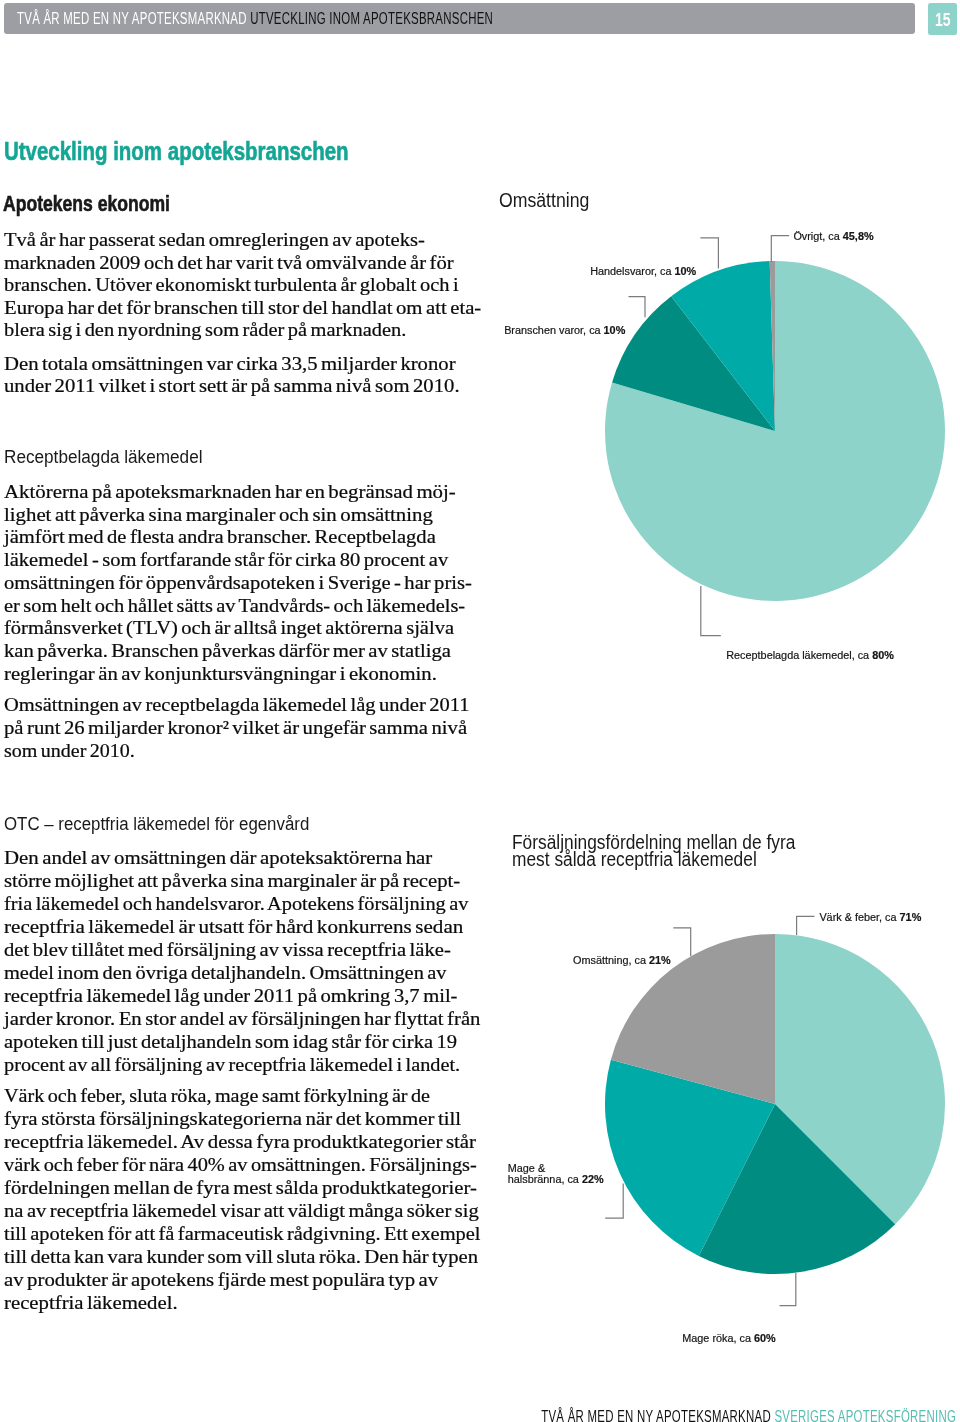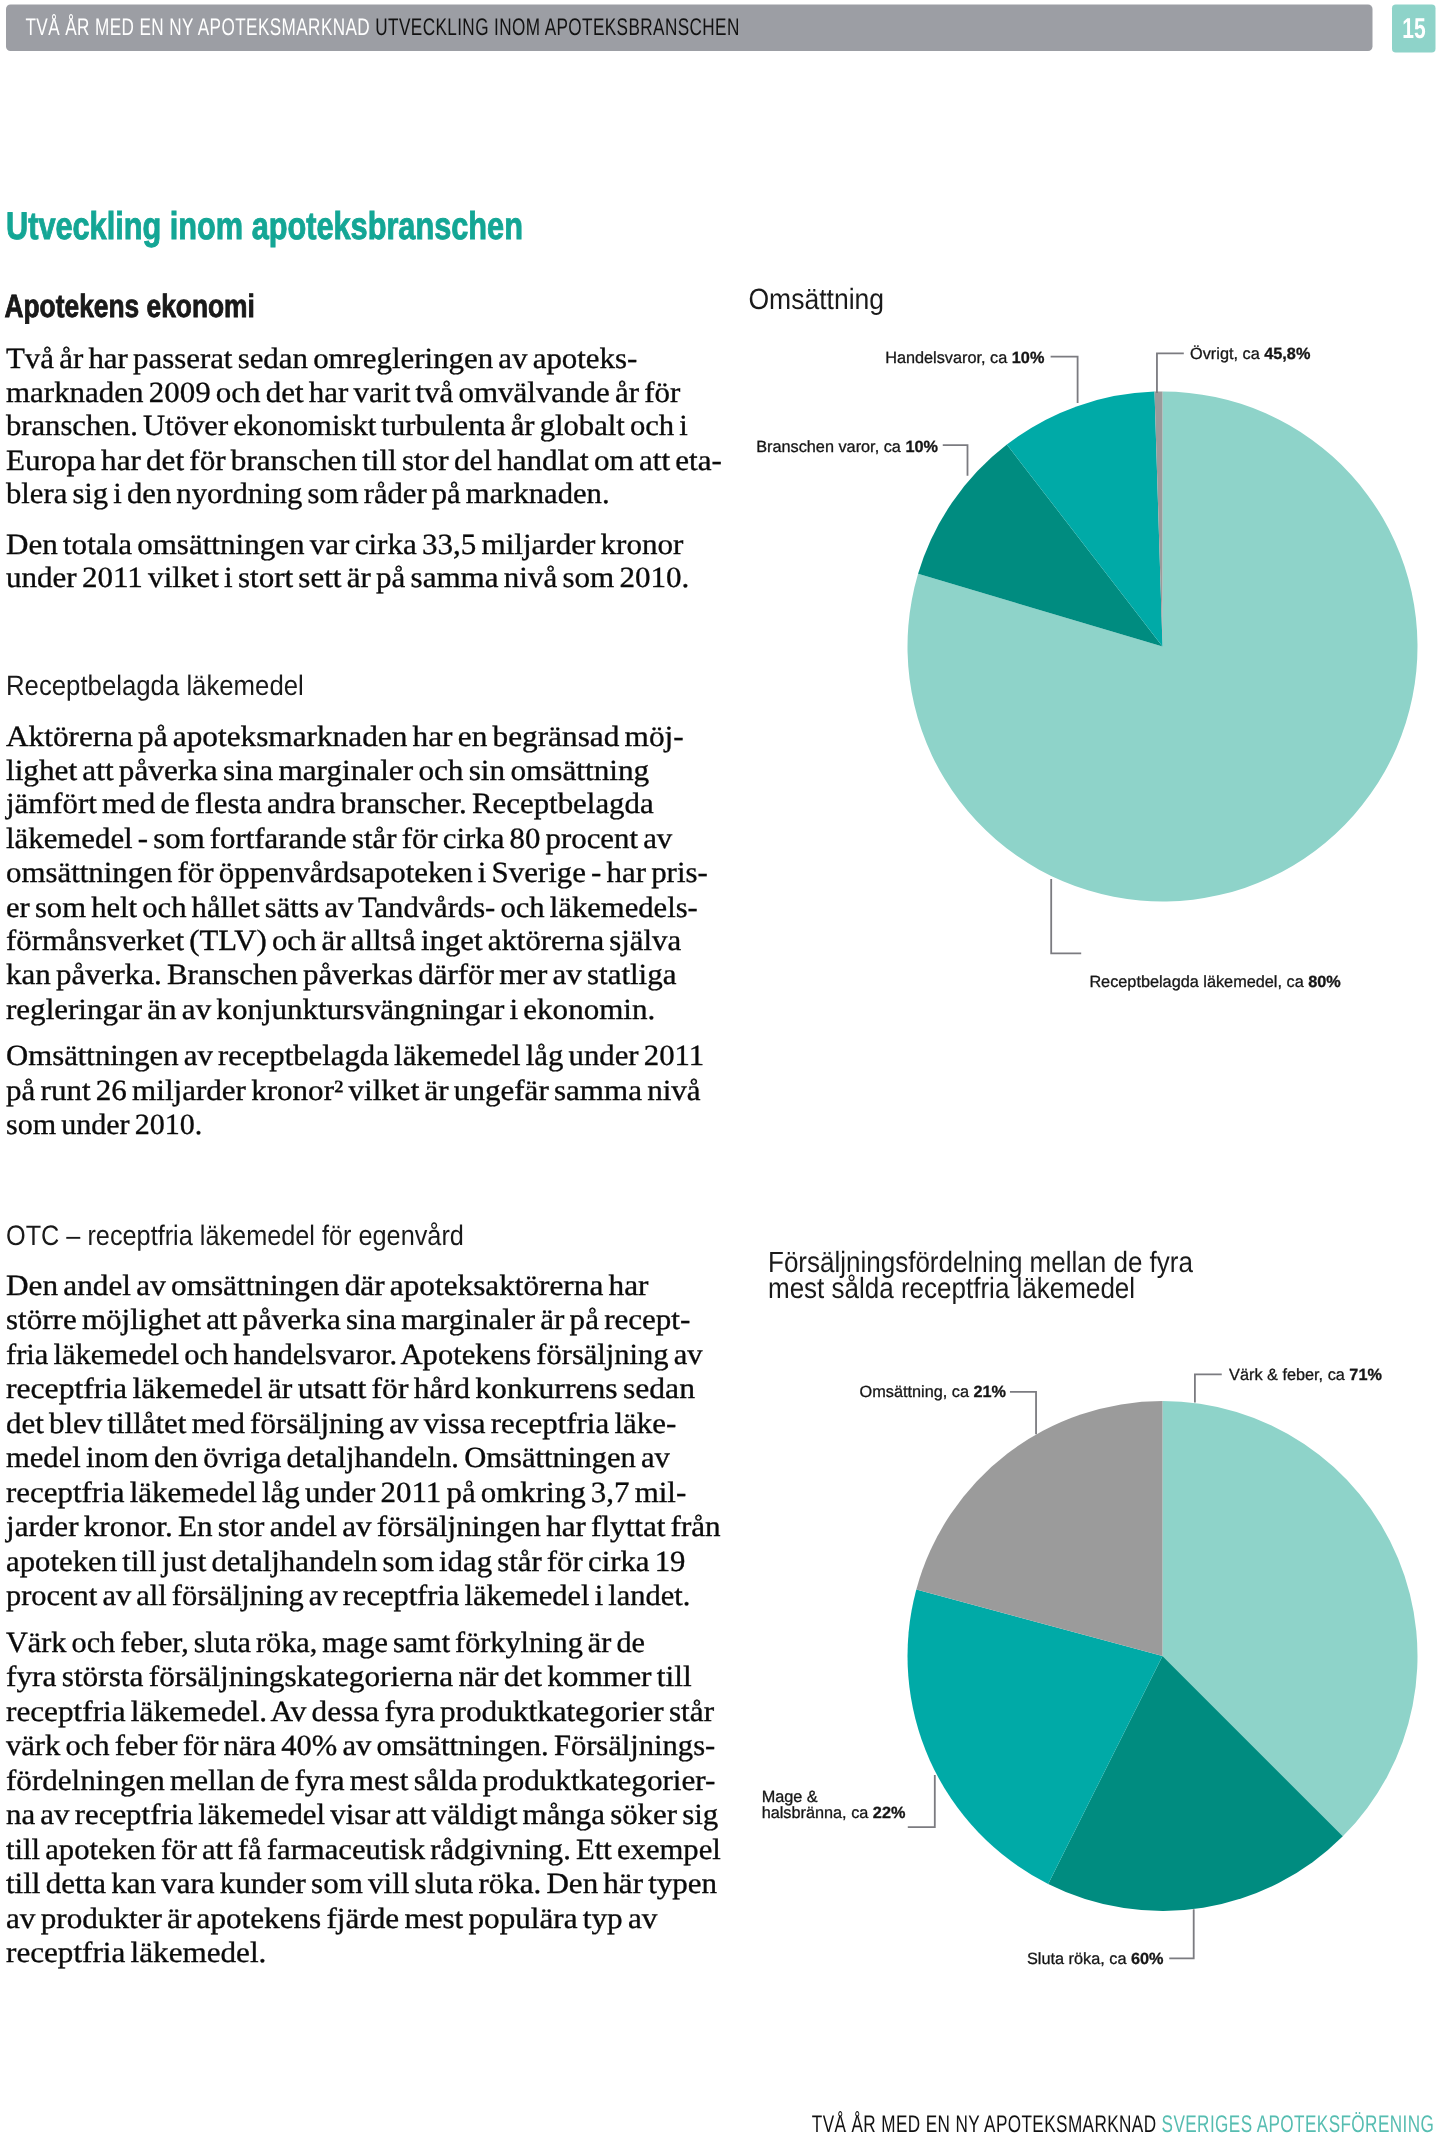--- a/index.html
+++ b/index.html
@@ -44,21 +44,21 @@
   .chart-title{position:absolute;font-family:"Liberation Sans",sans-serif;
         font-weight:400;color:#1a1a1a;white-space:nowrap;transform-origin:0 0;}
   .pielabel{position:absolute;font-family:"Liberation Sans",sans-serif;
         font-size:10.85px;line-height:7.6px;color:#161616;white-space:nowrap;
         -webkit-text-stroke:0.2px #161616;transform-origin:0 0;}
   .pielabel b{font-weight:bold;}
   #magelabel div{line-height:13.3px;}
   #magelabel div:first-child{line-height:7.6px;}
   #c1title div{line-height:21.8px;}
   #c1title div:first-child{line-height:13.6px;}
-  .pielabel.r{transform-origin:100% 0;text-align:right;}
+  .pielabel.r{transform-origin:100% 0;text-align:right;margin-top:32px;}
   svg{display:block;overflow:visible;}
 
   
   .foot{position:absolute;right:4px;bottom:-4px;text-align:right;
         font-family:"Liberation Sans",sans-serif;font-size:16px;
         letter-spacing:.38px;white-space:nowrap;
         transform:scaleX(.714);transform-origin:100% 50%;}
   .foot-brand{color:#111;}
   .foot-org{color:#56bdb1;}
 </style>
@@ -158,21 +158,21 @@
     </div>
   <svg class="chart" id="c1lead" style="left:0;top:0;width:960px;height:1422px;pointer-events:none" width="960" height="1422">
       <path d="M814.5 916.3 H796.6 V935.0" stroke="#7b7b80" stroke-width="1.2" fill="none"></path>
       <path d="M673.3 927.9 H690.7 V956.2" stroke="#7b7b80" stroke-width="1.2" fill="none"></path>
       <path d="M605.2 1218.1 H623.2 V1183.4" stroke="#7b7b80" stroke-width="1.2" fill="none"></path>
       <path d="M779.5 1305.6 H795.8 V1272.8" stroke="#7b7b80" stroke-width="1.2" fill="none"></path>
     </svg>
 
   <div class="pielabel" style="left:819.4px;top:913.75px"><span>Värk &amp; feber</span>, <span>ca</span> <b>71%</b></div>
   <div class="pielabel r" style="right:289.3px;top:924.9px"><span>Omsättning</span>, <span>ca</span> <b>21%</b></div>
-  <div class="pielabel" id="magelabel" style="left:507.75px;top:1195px">
+  <div class="pielabel" id="magelabel" style="left:507.75px;top:1165px">
       <div>Mage &amp;</div>
       <div>halsbränna, <span>ca</span> <b>22%</b></div>
     </div>
-  <div class="pielabel r" style="right:184.3px;top:1303.4px"><span>Sluta röka</span>, <span>ca</span> <b>60%</b></div>
+  <div class="pielabel r" style="right:184.3px;top:1303.4px"><span>Mage röka</span>, <span>ca</span> <b>60%</b></div>
 
   <div class="foot"><span class="foot-brand">TVÅ ÅR MED EN NY APOTEKSMARKNAD</span> <span class="foot-org">SVERIGES APOTEKSFÖRENING</span></div>
 
 </div>
 
 </body></html>

